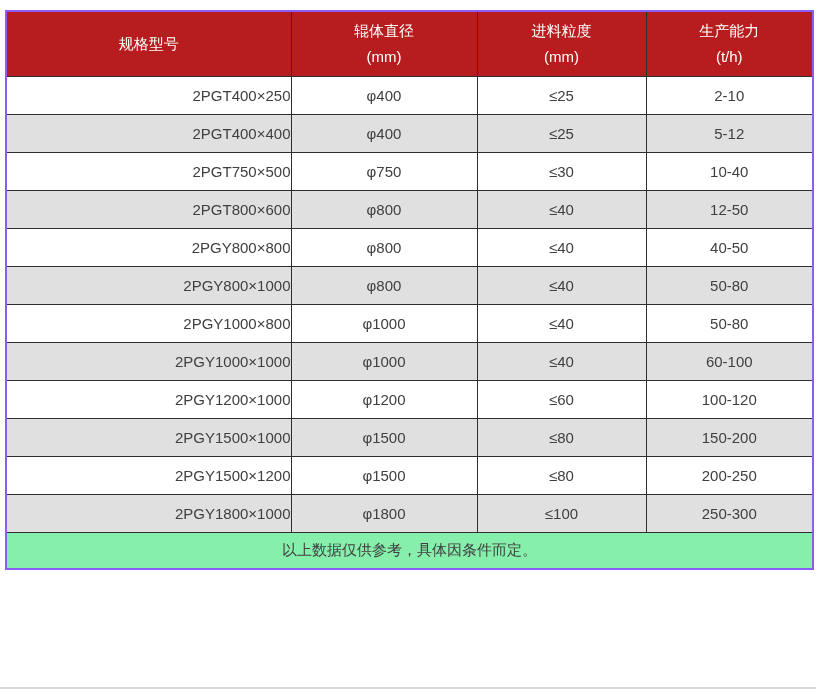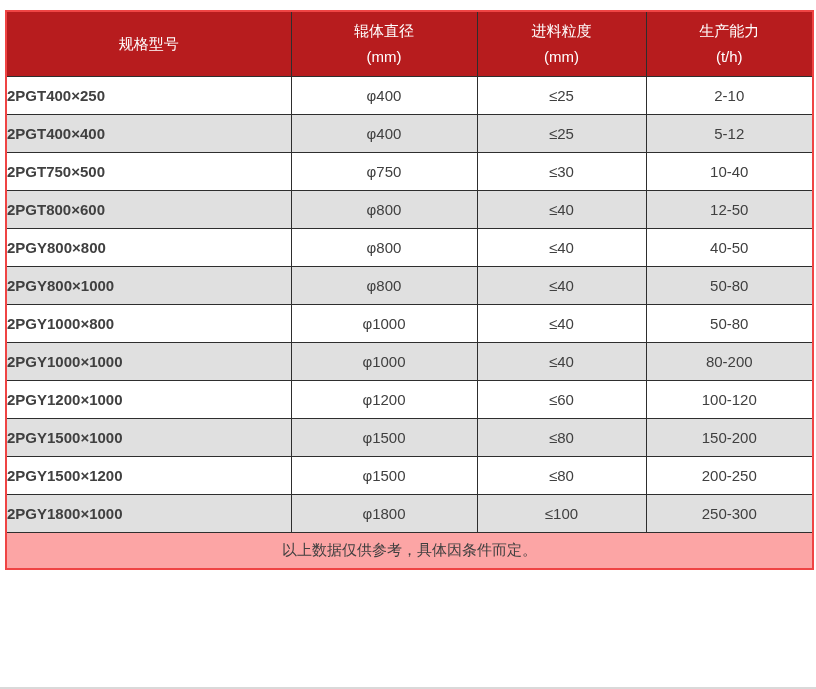--- a/index.html
+++ b/index.html
@@ -10,21 +10,21 @@
     height: 689px;
     position: relative;
     font-family: "Liberation Sans", "DejaVu Sans", sans-serif;
     overflow: hidden;
   }
   table.spec {
     border-collapse: collapse;
     table-layout: fixed;
     width: 807px;
     margin: 10px 4px 0 5px;
-    border: 2px solid #ef4444;
+    border: 2px solid #8b5cf6;
   }
   col.c1 { width: 285px; }
   col.c2 { width: 186px; }
   col.c3 { width: 169px; }
   col.c4 { width: 167px; }
   th, td {
     border: 1px solid #2e2e2e;
     font-size: 15px;
     color: #404040;
     text-align: center;
@@ -36,26 +36,25 @@
     background: #b71c1e;
     color: #ffffff;
     font-weight: 400;
     height: 64px;
     vertical-align: middle;
   }
   .hdr-line { line-height: 1.75; }
   tbody td { height: 37px; }
   tbody tr:nth-child(even) td { background: #e0e0e0; }
   td.c-model {
-    text-align: left;
-    font-weight: bold;
+    text-align: right;
   }
   tfoot td {
     height: 35px;
-    background: #fca5a5;
+    background: #86efac;
   }
   .bottom-strip {
     position: absolute;
     left: 0;
     bottom: 0;
     width: 816px;
     height: 2px;
     background: #d9d9d9;
   }
 </style>
@@ -128,21 +127,21 @@
     <tr>
       <td class="c-model">2PGY1000×800</td>
       <td>φ1000</td>
       <td>≤40</td>
       <td>50-80</td>
     </tr>
     <tr>
       <td class="c-model">2PGY1000×1000</td>
       <td>φ1000</td>
       <td>≤40</td>
-      <td>80-200</td>
+      <td>60-100</td>
     </tr>
     <tr>
       <td class="c-model">2PGY1200×1000</td>
       <td>φ1200</td>
       <td>≤60</td>
       <td>100-120</td>
     </tr>
     <tr>
       <td class="c-model">2PGY1500×1000</td>
       <td>φ1500</td>

